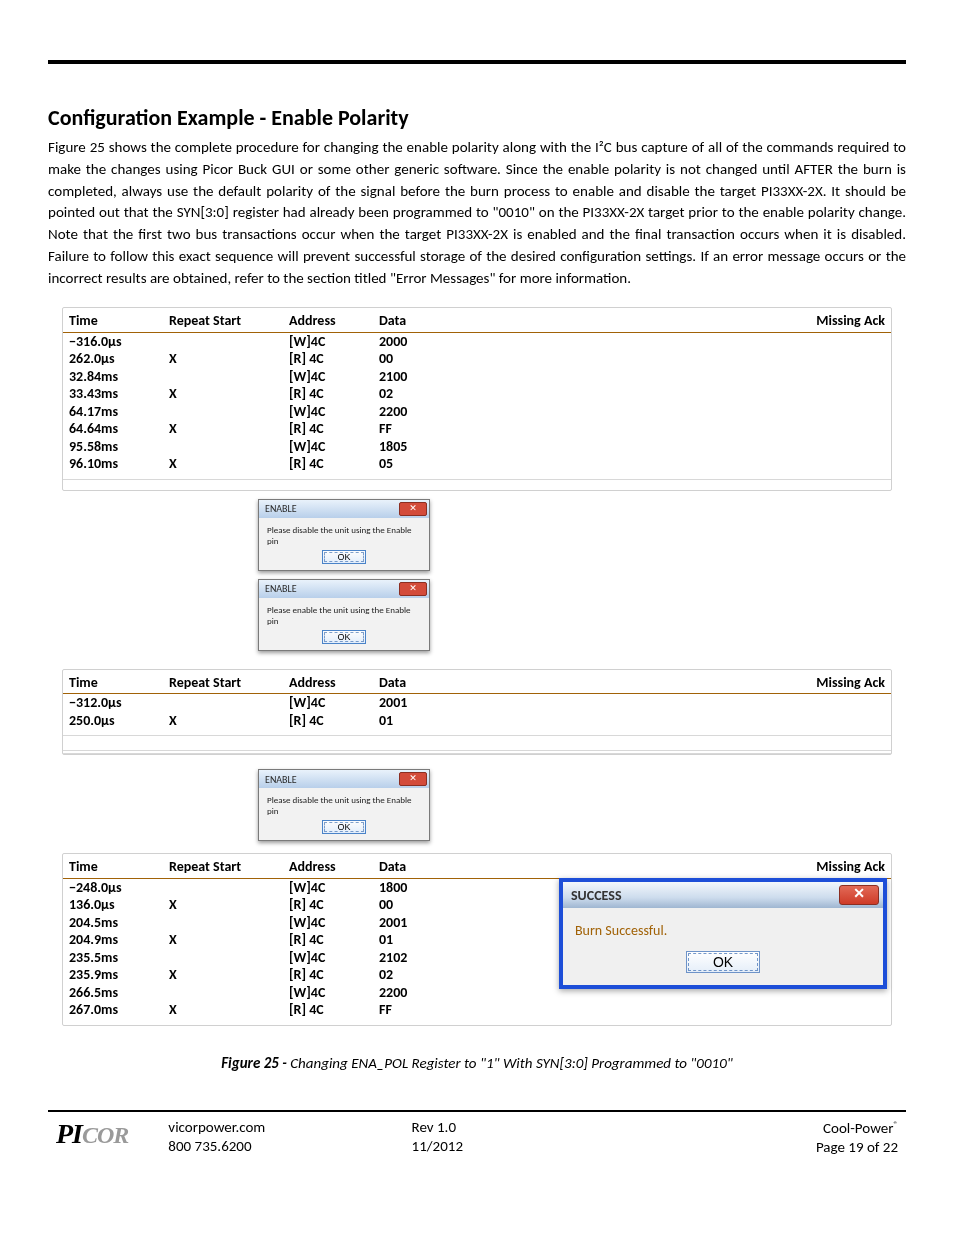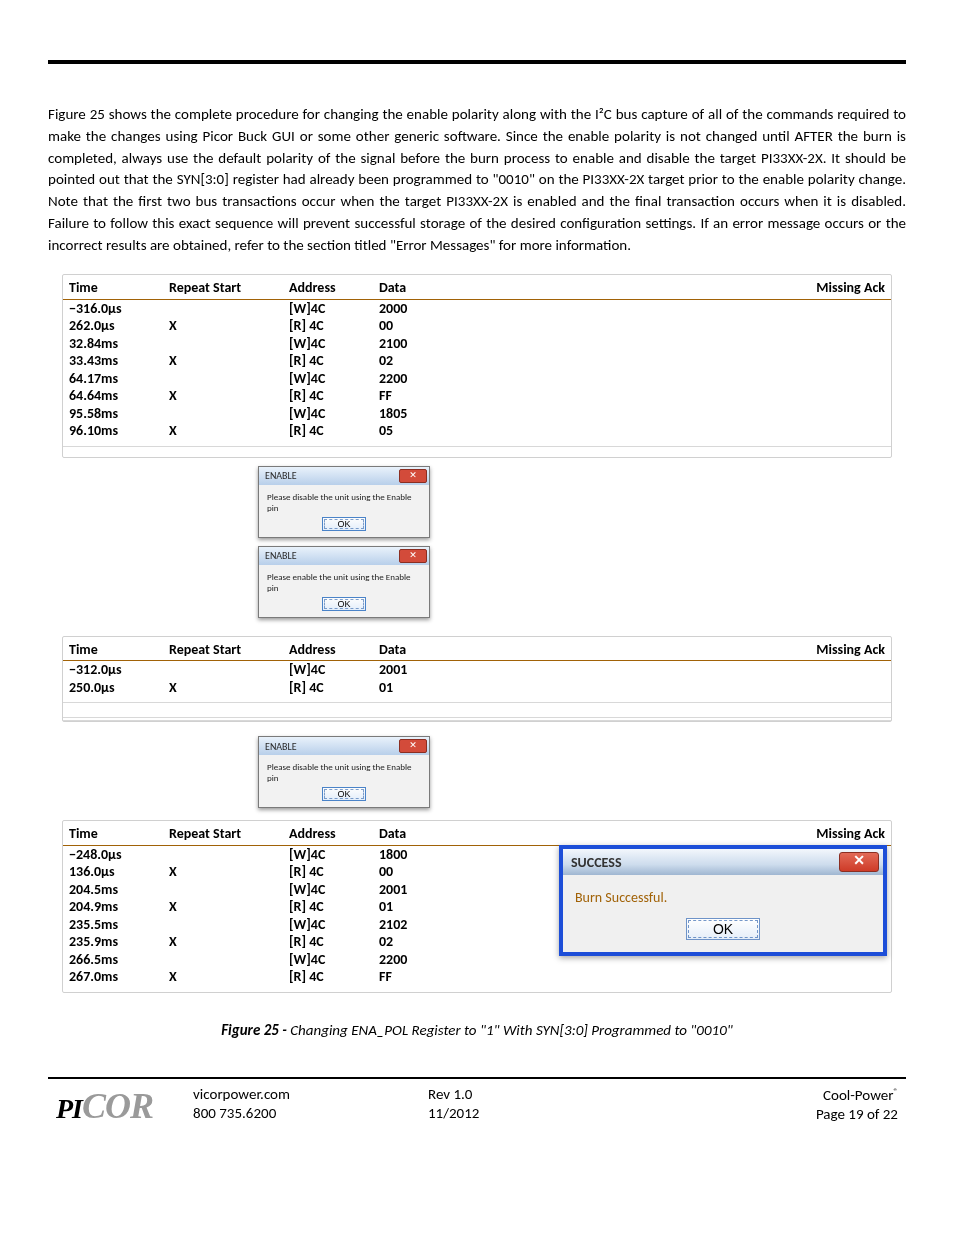--- a/index.html
+++ b/index.html
@@ -84,33 +84,34 @@
     padding:2px 26px;font-size:14px;
     outline:1px dashed rgba(60,110,180,.7);outline-offset:-3px;
   }
   .caption{text-align:center;font-style:italic;font-size:15px;margin:28px 0 10px 0;}
   .caption b{font-style:italic;font-weight:bold;}
   
   .foot-rule{height:2px;background:#000;margin:38px 0 6px 0;}
   .footer{display:flex;align-items:flex-start;font-size:15px;padding:0 8px;}
   .logo{display:flex;align-items:baseline;font-weight:bold;font-style:italic;letter-spacing:-1px;}
   .logo .p1{font-size:28px;color:#000000;font-family:"Times New Roman",serif;}
-  .logo .p2{font-size:36px;color:#9a9a9a;font-family:"Times New Roman",serif;}
+  .logo .p2{font-size:24px;color:#9a9a9a;font-family:"Times New Roman",serif;}
   .fcol{flex:1;text-align:left;}
   .fcol div{line-height:1.3;}
   .fcol-r{text-align:right;}
   .fcol-l{text-align:left;padding-left:40px;}
   sup.reg{font-size:.6em;}
 </style>
 </head>
 <body>
 
 <div class="page">
   <div class="top-rule"></div>
 
+  <h1>Configuration Example - Enable Polarity</h1>
   <p class="body-text">Figure 25 shows the complete procedure for changing the enable polarity along with the  I²C bus capture of all of the commands required to make the changes using Picor Buck GUI or some other generic software. Since the enable polarity is not changed until AFTER the burn is completed, always use the default polarity of the signal before the burn process to enable and disable the target PI33XX-2X. It should be pointed out that the SYN[3:0] register had already been programmed to "0010" on the PI33XX-2X target prior to the enable polarity change. Note that the first two bus transactions occur when the target PI33XX-2X is enabled and the final transaction occurs when it is disabled. Failure to follow this exact sequence will prevent successful storage of the desired configuration settings. If an error message occurs or the incorrect results are obtained, refer to the section titled "Error Messages" for more information.</p>
 
   <div class="cap">
     <div class="cap-row cap-head">
       <div class="c-time">Time</div>
       <div class="c-rep">Repeat Start</div>
       <div class="c-addr">Address</div>
       <div class="c-data">Data</div>
       <div class="c-fill"></div>
       <div class="c-ack">Missing Ack</div>

